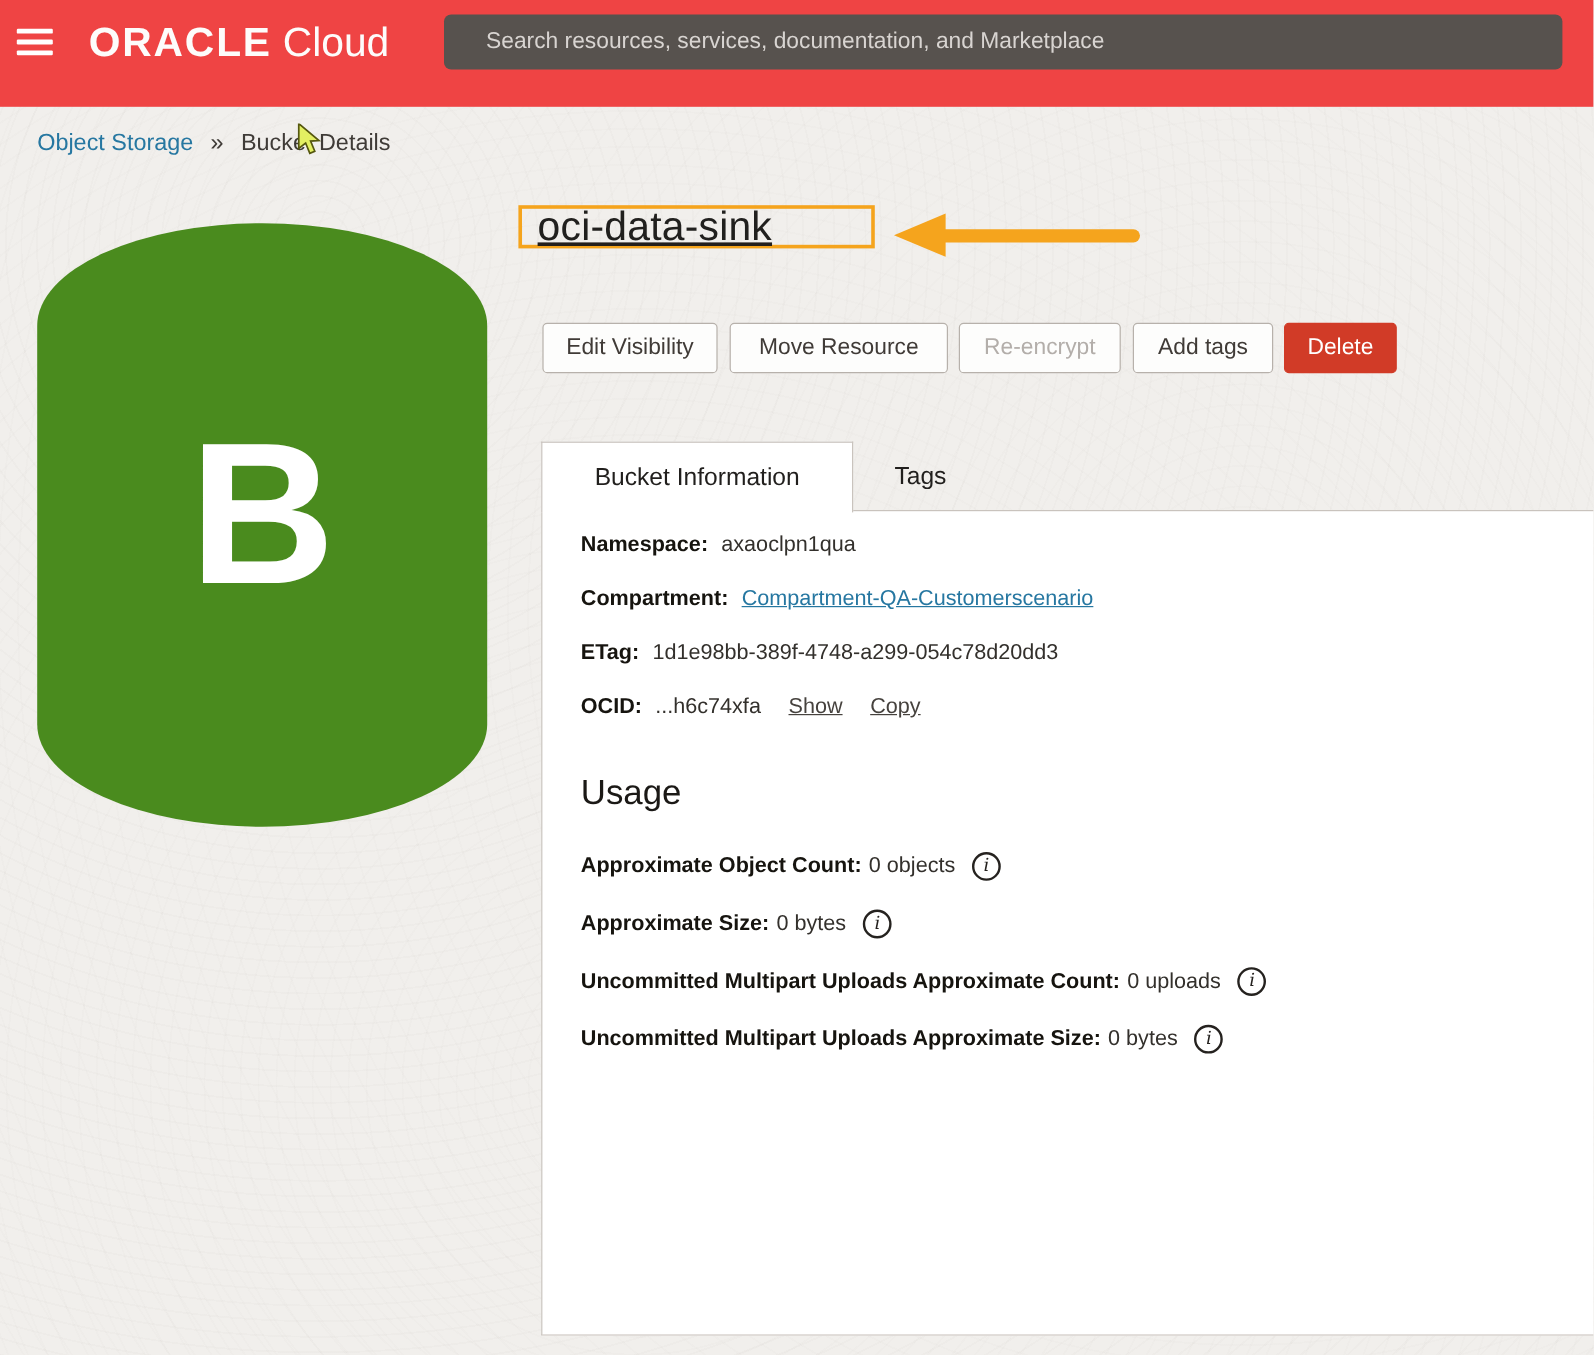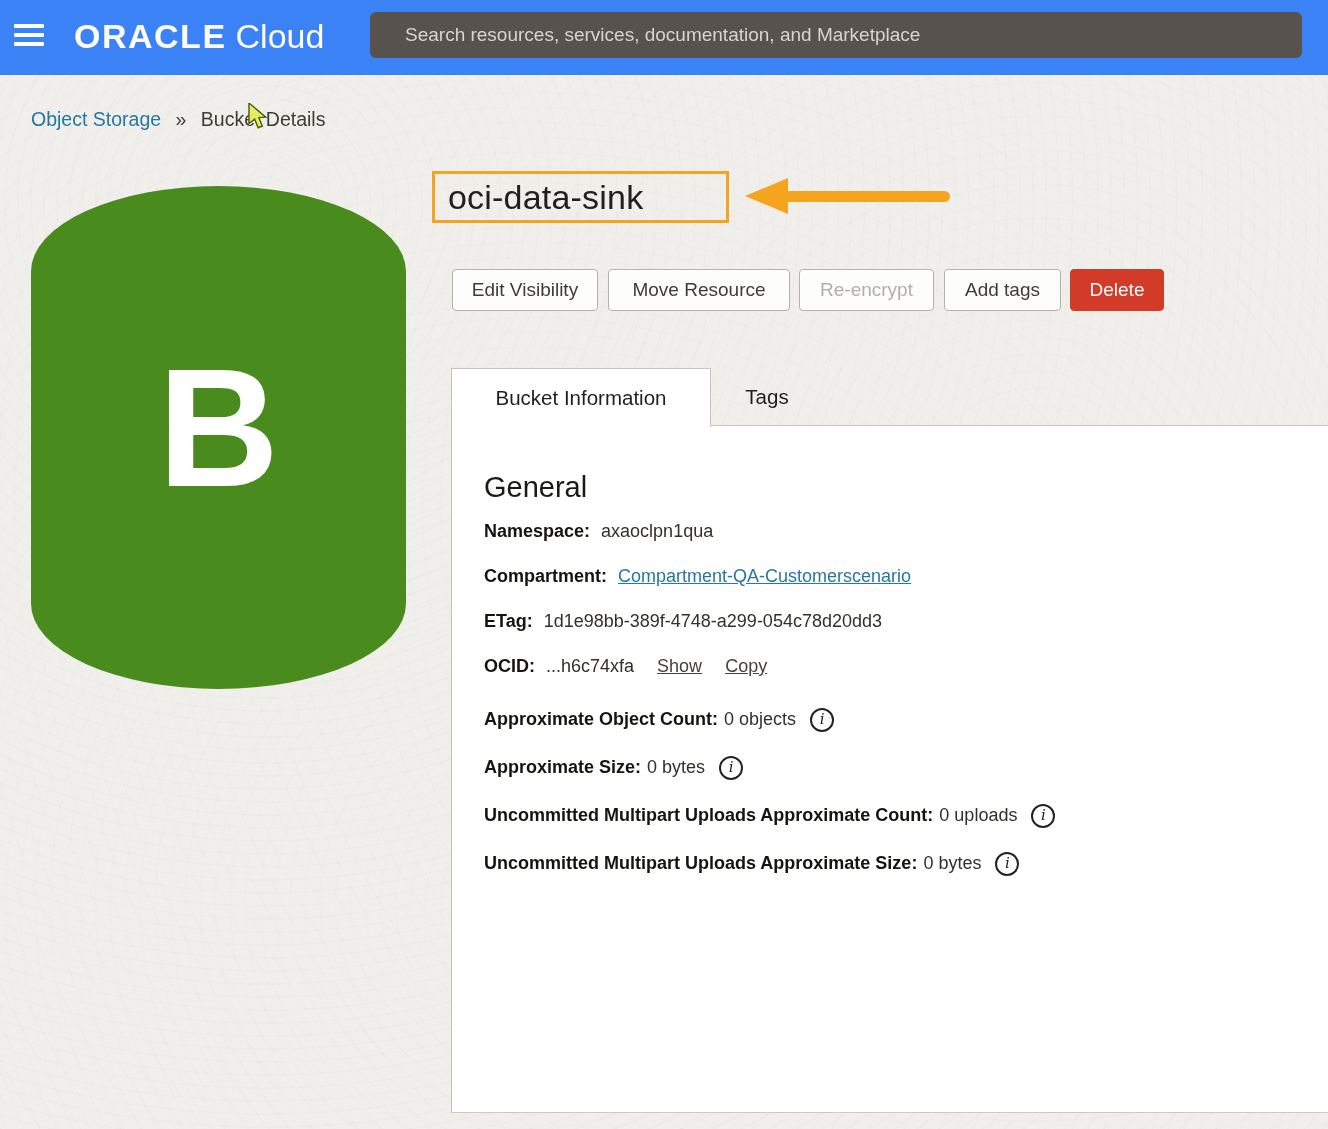--- a/index.html
+++ b/index.html
@@ -10,21 +10,21 @@
     background-color:#f1efec;
     background-image:
       repeating-radial-gradient(circle at 20% 18%, rgba(125,115,105,0.028) 0 1.5px, transparent 1.5px 13px),
       repeating-radial-gradient(circle at 78% 45%, rgba(125,115,105,0.020) 0 1.5px, transparent 1.5px 17px),
       repeating-radial-gradient(circle at 40% 80%, rgba(125,115,105,0.020) 0 1.5px, transparent 1.5px 15px);
     overflow: hidden;
     color:#231f1c;
   }
 
   
-  .topbar { position:absolute; left:0; top:0; width:1328px; height:75px; background:#3b82f6; z-index:5; }
+  .topbar { position:absolute; left:0; top:0; width:1328px; height:89px; background:#ef4444; z-index:5; }
   .hamburger { position:absolute; left:14px; top:24px; width:30px; height:22px;
     display:flex; flex-direction:column; justify-content:space-between; cursor:pointer; }
   .hamburger span { display:block; height:4px; width:100%; background:#ffffff; border-radius:1px; }
   .logo { position:absolute; left:74px; top:17px; white-space:nowrap; cursor:pointer; }
   .logo-oracle { font-size:34px; font-weight:700; color:#fdfcfb; letter-spacing:1.5px; }
   .logo-cloud  { font-size:34px; font-weight:400; color:#fdfcfb; margin-left:9px; }
   .search {
     position:absolute; left:370px; top:12px; width:932px; height:46px;
     background:#57524e; border:none; border-radius:6px; padding:0 35px;
     font-family:Liberation Sans, sans-serif; font-size:19px; color:#e5e2df; outline:none;
@@ -43,22 +43,22 @@
   
   .bucket-icon {
     position:absolute; left:31px; top:186px; width:375px; height:503px;
     background:#4a8b1e; border-radius:50% / 17%;
     display:flex; align-items:center; justify-content:center; z-index:1;
   }
   .bucket-letter { color:#ffffff; font-size:168px; font-weight:700; padding-bottom:18px; }
 
   
   .title-box {
-    position:absolute; left:432px; top:171px; width:297px; height:52px;
-    border:3px solid #f5a41d; display:flex; align-items:center; z-index:2;
+    position:absolute; left:432px; top:171px; width:297px; height:36px;
+    border:3px solid #f5a41d; display:flex; align-items:center; z-index:2;text-decoration:underline;
   }
   .title-box h1 { font-size:34px; font-weight:400; color:#21201e; padding-left:13px; letter-spacing:0.2px; }
   .annot-arrow { position:absolute; left:745px; top:178px; width:205px; height:37px; z-index:2; }
   .annot-arrow .head {
     position:absolute; left:0; top:0; width:0; height:0;
     border-top:18px solid transparent; border-bottom:18px solid transparent;
     border-right:43px solid #f5a41d;
   }
   .annot-arrow .shaft {
     position:absolute; left:40px; top:13px; width:165px; height:11px;
@@ -159,21 +159,20 @@
 <button class="btn" id="btn-move-resource">Move Resource</button>
 <button class="btn disabled" id="btn-re-encrypt" aria-disabled="true">Re-encrypt</button>
 <button class="btn" id="btn-add-tags">Add tags</button>
 <button class="btn danger" id="btn-delete">Delete</button>
 
 <div class="tab-active">Bucket Information</div>
 <div class="tab-plain">Tags</div>
 
 <div class="panel">
   <div class="panel-inner">
-    <h2 class="h-general">General</h2>
 
     <div class="grow first">
       <span class="lbl">Namespace:</span>
       <span class="val">axaoclpn1qua</span>
     </div>
 
     <div class="grow">
       <span class="lbl">Compartment:</span>
       <a class="cmp-link">Compartment-QA-Customerscenario</a>
     </div>
@@ -184,20 +183,21 @@
       <span class="val">1d1e98bb-389f-4748-a299-054c78d20dd3</span>
     </div>
 
     <div class="grow">
       <span class="lbl">OCID:</span>
       <span class="val">...h6c74xfa</span>
       <a class="mini-link">Show</a>
       <a class="mini-link">Copy</a>
     </div>
 
+    <h2 class="h-usage">Usage</h2>
 
     <div class="urow first">
       <span class="lbl">Approximate Object Count:</span>
       <span class="val">0 objects</span>
       <span class="info">
           <i>i</i>
         </span>
     </div>
 
     <div class="urow">

